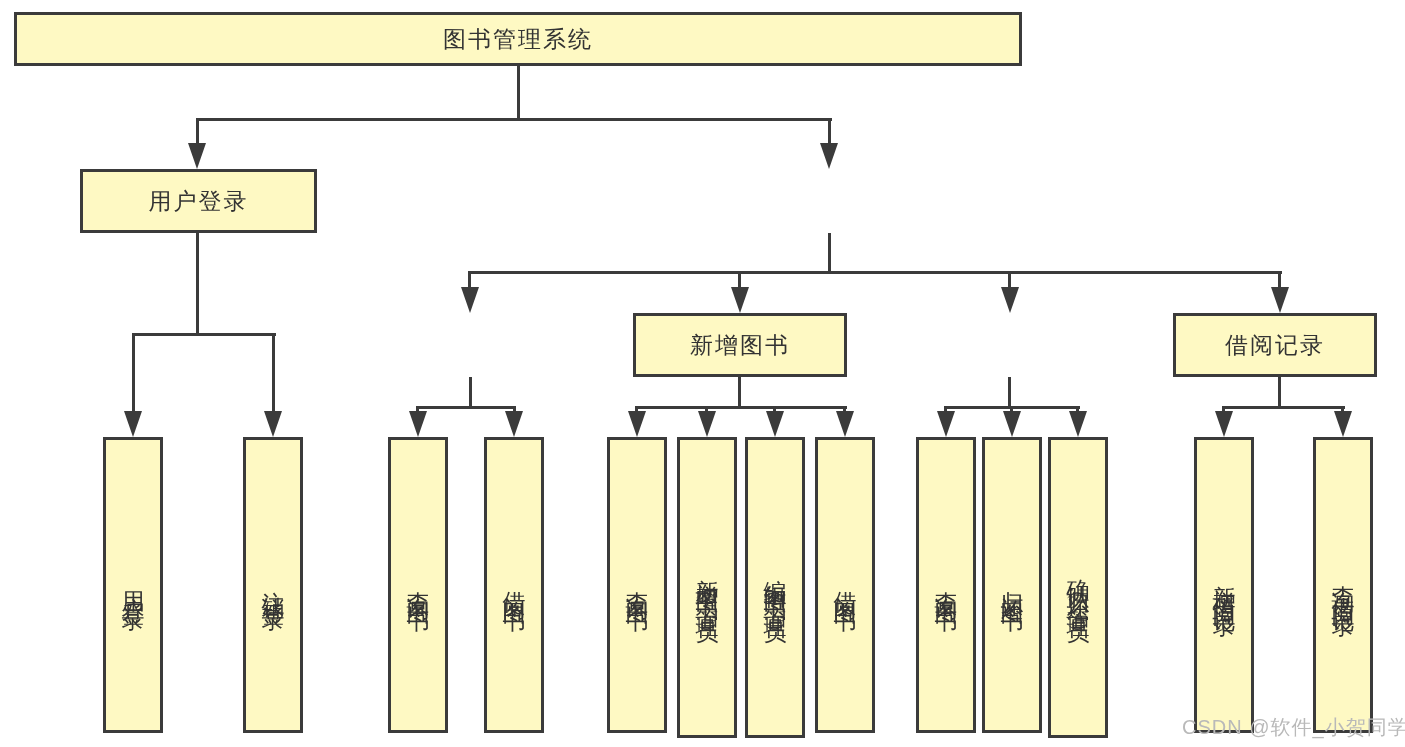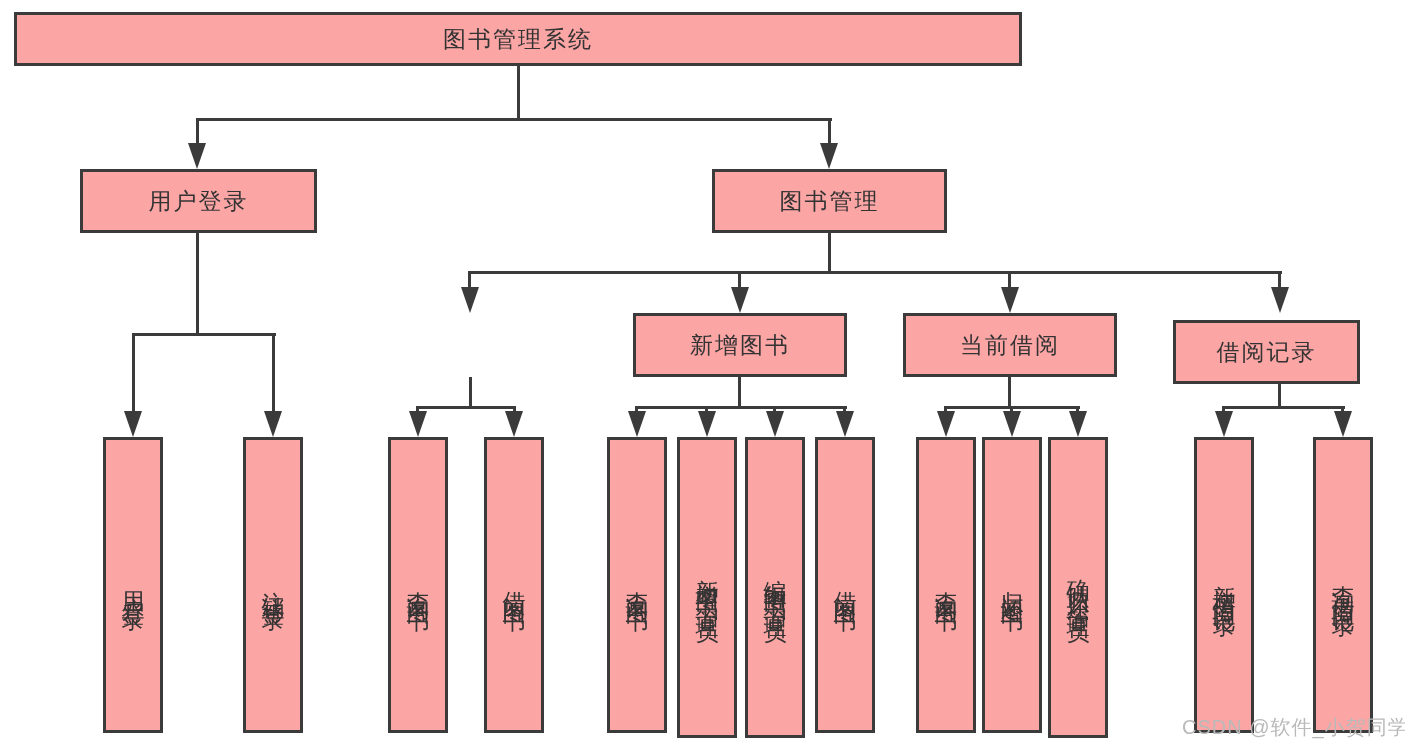--- a/index.html
+++ b/index.html
@@ -10,21 +10,21 @@
   }
   #canvas {
     position: relative;
     width: 1405px;
     height: 747px;
     background: #ffffff;
     overflow: hidden;
   }
   .box {
     position: absolute;
-    background: #fca5a5;
+    background: #fef9c3;
     border: 3px solid #3b3b3b;
     box-sizing: border-box;
     display: flex;
     align-items: center;
     justify-content: center;
     font-size: 23px;
     color: #333333;
     letter-spacing: 2px;
     z-index: 2;
   }
@@ -69,43 +69,41 @@
   <div class="box" style="left:14px; top:12px; width:1008px; height:54px;">图书管理系统</div>
 
   <div class="vline" style="left:517px; top:66px; height:54px;"></div>
   <div class="hline" style="left:196px; top:118px; width:636px;"></div>
   <div class="vline" style="left:196px; top:118px; height:28px;"></div>
   <div class="arrow" style="left:188px; top:143px;"></div>
   <div class="vline" style="left:828px; top:118px; height:28px;"></div>
   <div class="arrow" style="left:820px; top:143px;"></div>
 
   <div class="box" style="left:80px; top:169px; width:237px; height:64px;">用户登录</div>
-  <div class="box" style="left:712px; top:169px; width:235px; height:64px;">图书管理</div>
 
   <div class="vline" style="left:196px; top:233px; height:103px;"></div>
   <div class="hline" style="left:132px; top:333px; width:144px;"></div>
   <div class="vline" style="left:132px; top:333px; height:80px;"></div>
   <div class="arrow" style="left:124px; top:411px;"></div>
   <div class="vline" style="left:272px; top:333px; height:80px;"></div>
   <div class="arrow" style="left:264px; top:411px;"></div>
 
   <div class="vline" style="left:828px; top:233px; height:40px;"></div>
   <div class="hline" style="left:468px; top:271px; width:814px;"></div>
   <div class="vline" style="left:468px; top:271px; height:18px;"></div>
   <div class="arrow" style="left:461px; top:287px;"></div>
   <div class="vline" style="left:738px; top:271px; height:18px;"></div>
   <div class="arrow" style="left:731px; top:287px;"></div>
   <div class="vline" style="left:1008px; top:271px; height:18px;"></div>
   <div class="arrow" style="left:1001px; top:287px;"></div>
   <div class="vline" style="left:1278px; top:271px; height:18px;"></div>
   <div class="arrow" style="left:1271px; top:287px;"></div>
 
   <div class="box" style="left:633px; top:313px; width:214px; height:64px;">新增图书</div>
-  <div class="box" style="left:903px; top:313px; width:214px; height:64px;">当前借阅</div>
-  <div class="box" style="left:1173px; top:320px; width:187px; height:64px;">借阅记录</div>
+  <div class="box" style="left:1173px; top:313px; width:204px; height:64px;">借阅记录</div>
 
   <div class="vline" style="left:469px; top:377px; height:31px;"></div>
   <div class="hline" style="left:416px; top:406px; width:100px;"></div>
   <div class="vline" style="left:416px; top:406px; height:7px;"></div>
   <div class="arrow" style="left:409px; top:411px;"></div>
   <div class="vline" style="left:513px; top:406px; height:7px;"></div>
   <div class="arrow" style="left:505px; top:411px;"></div>
 
   <div class="vline" style="left:738px; top:377px; height:31px;"></div>
   <div class="hline" style="left:635px; top:406px; width:212px;"></div>

